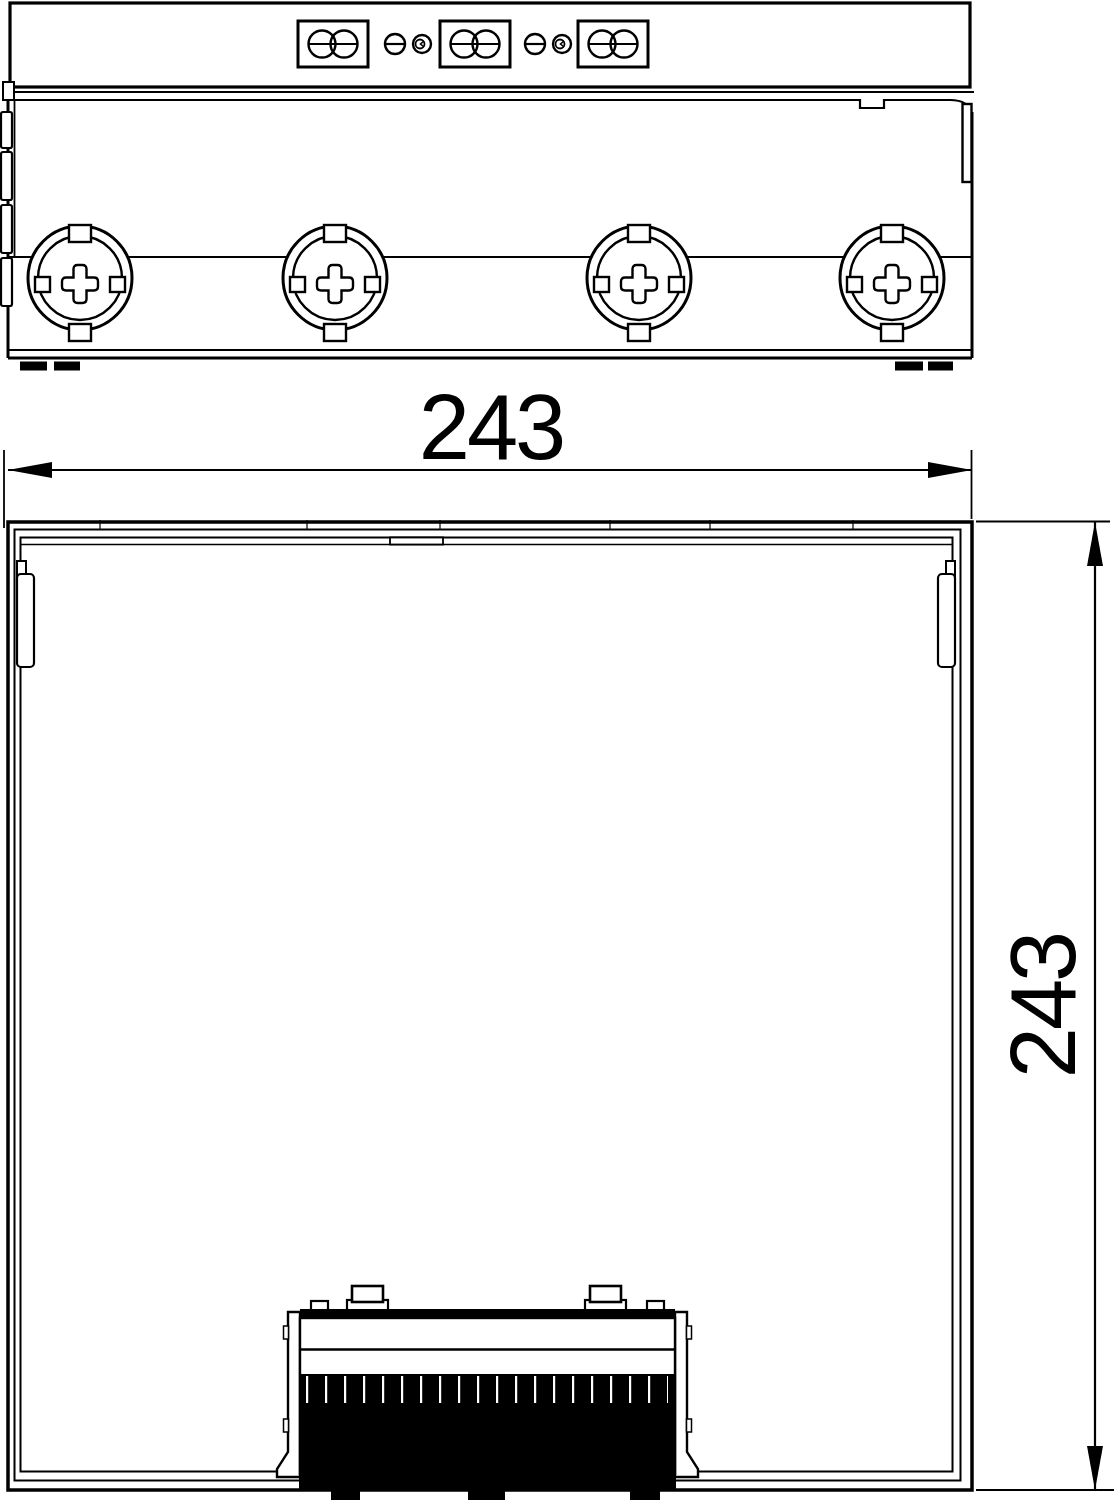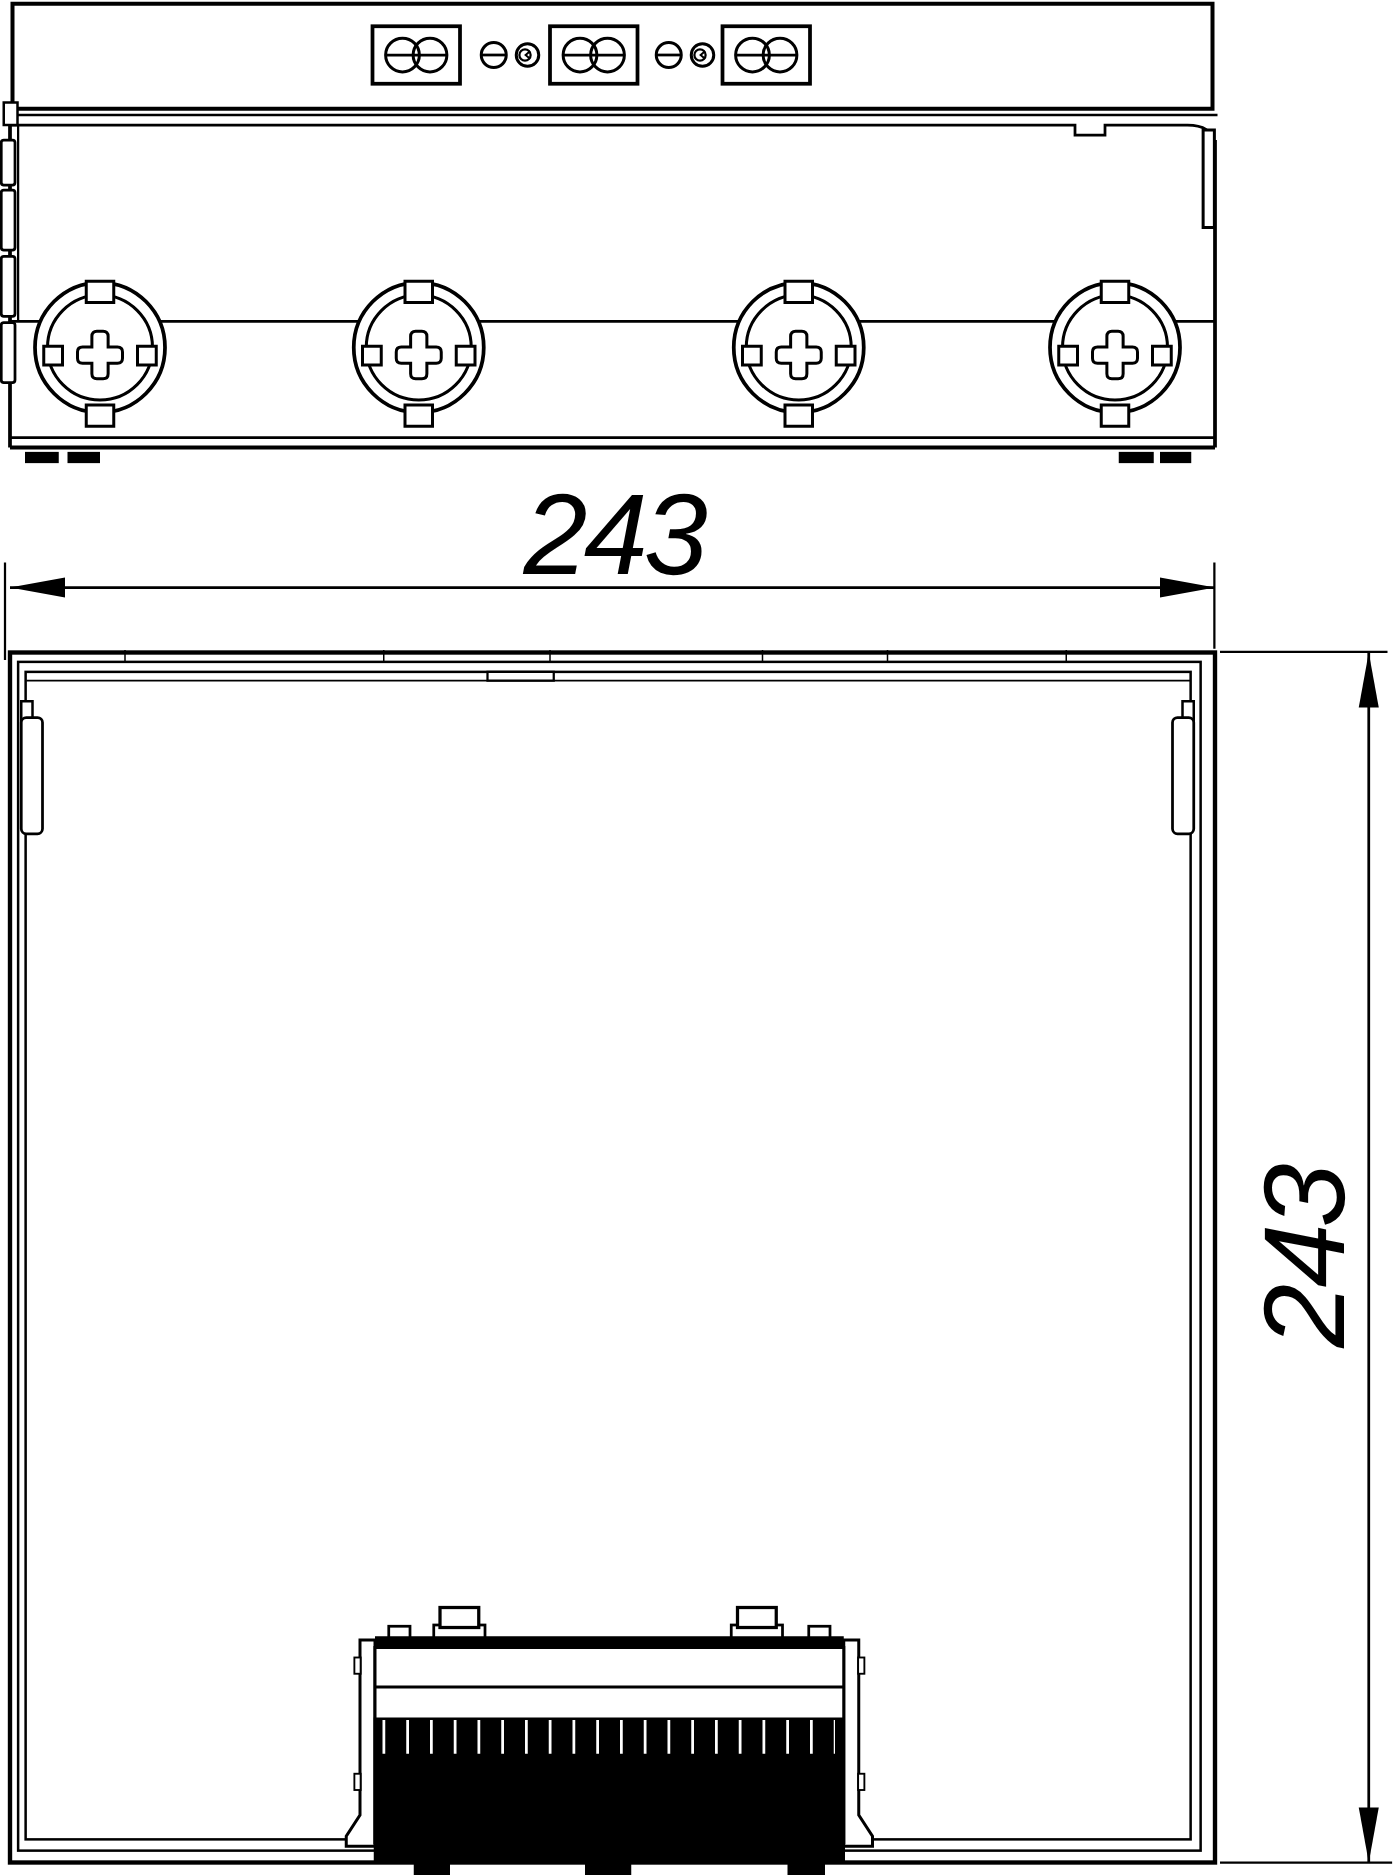--- a/index.html
+++ b/index.html
@@ -1,16 +1,16 @@
 <!DOCTYPE html>
 <html><head>
 <meta charset="utf-8">
 <style>
   html,body{margin:0;padding:0;background:#ffffff;}
-  .canvas{position:relative;width:1114px;height:1500px;background:#ffffff;overflow:hidden;font-style:italic;}
+  .canvas{position:relative;width:1114px;height:1500px;background:#ffffff;overflow:hidden;}
   svg{display:block;}
   .ln{stroke:#000000;fill:none;}
   .wh{stroke:#000000;fill:#ffffff;}
   .bk{fill:#000000;stroke:none;}
   .dim-text{
     font-family:"Liberation Sans","DejaVu Sans",sans-serif;
     font-size:92px;
     letter-spacing:-3px;
     fill:#000000;
     stroke:none;

